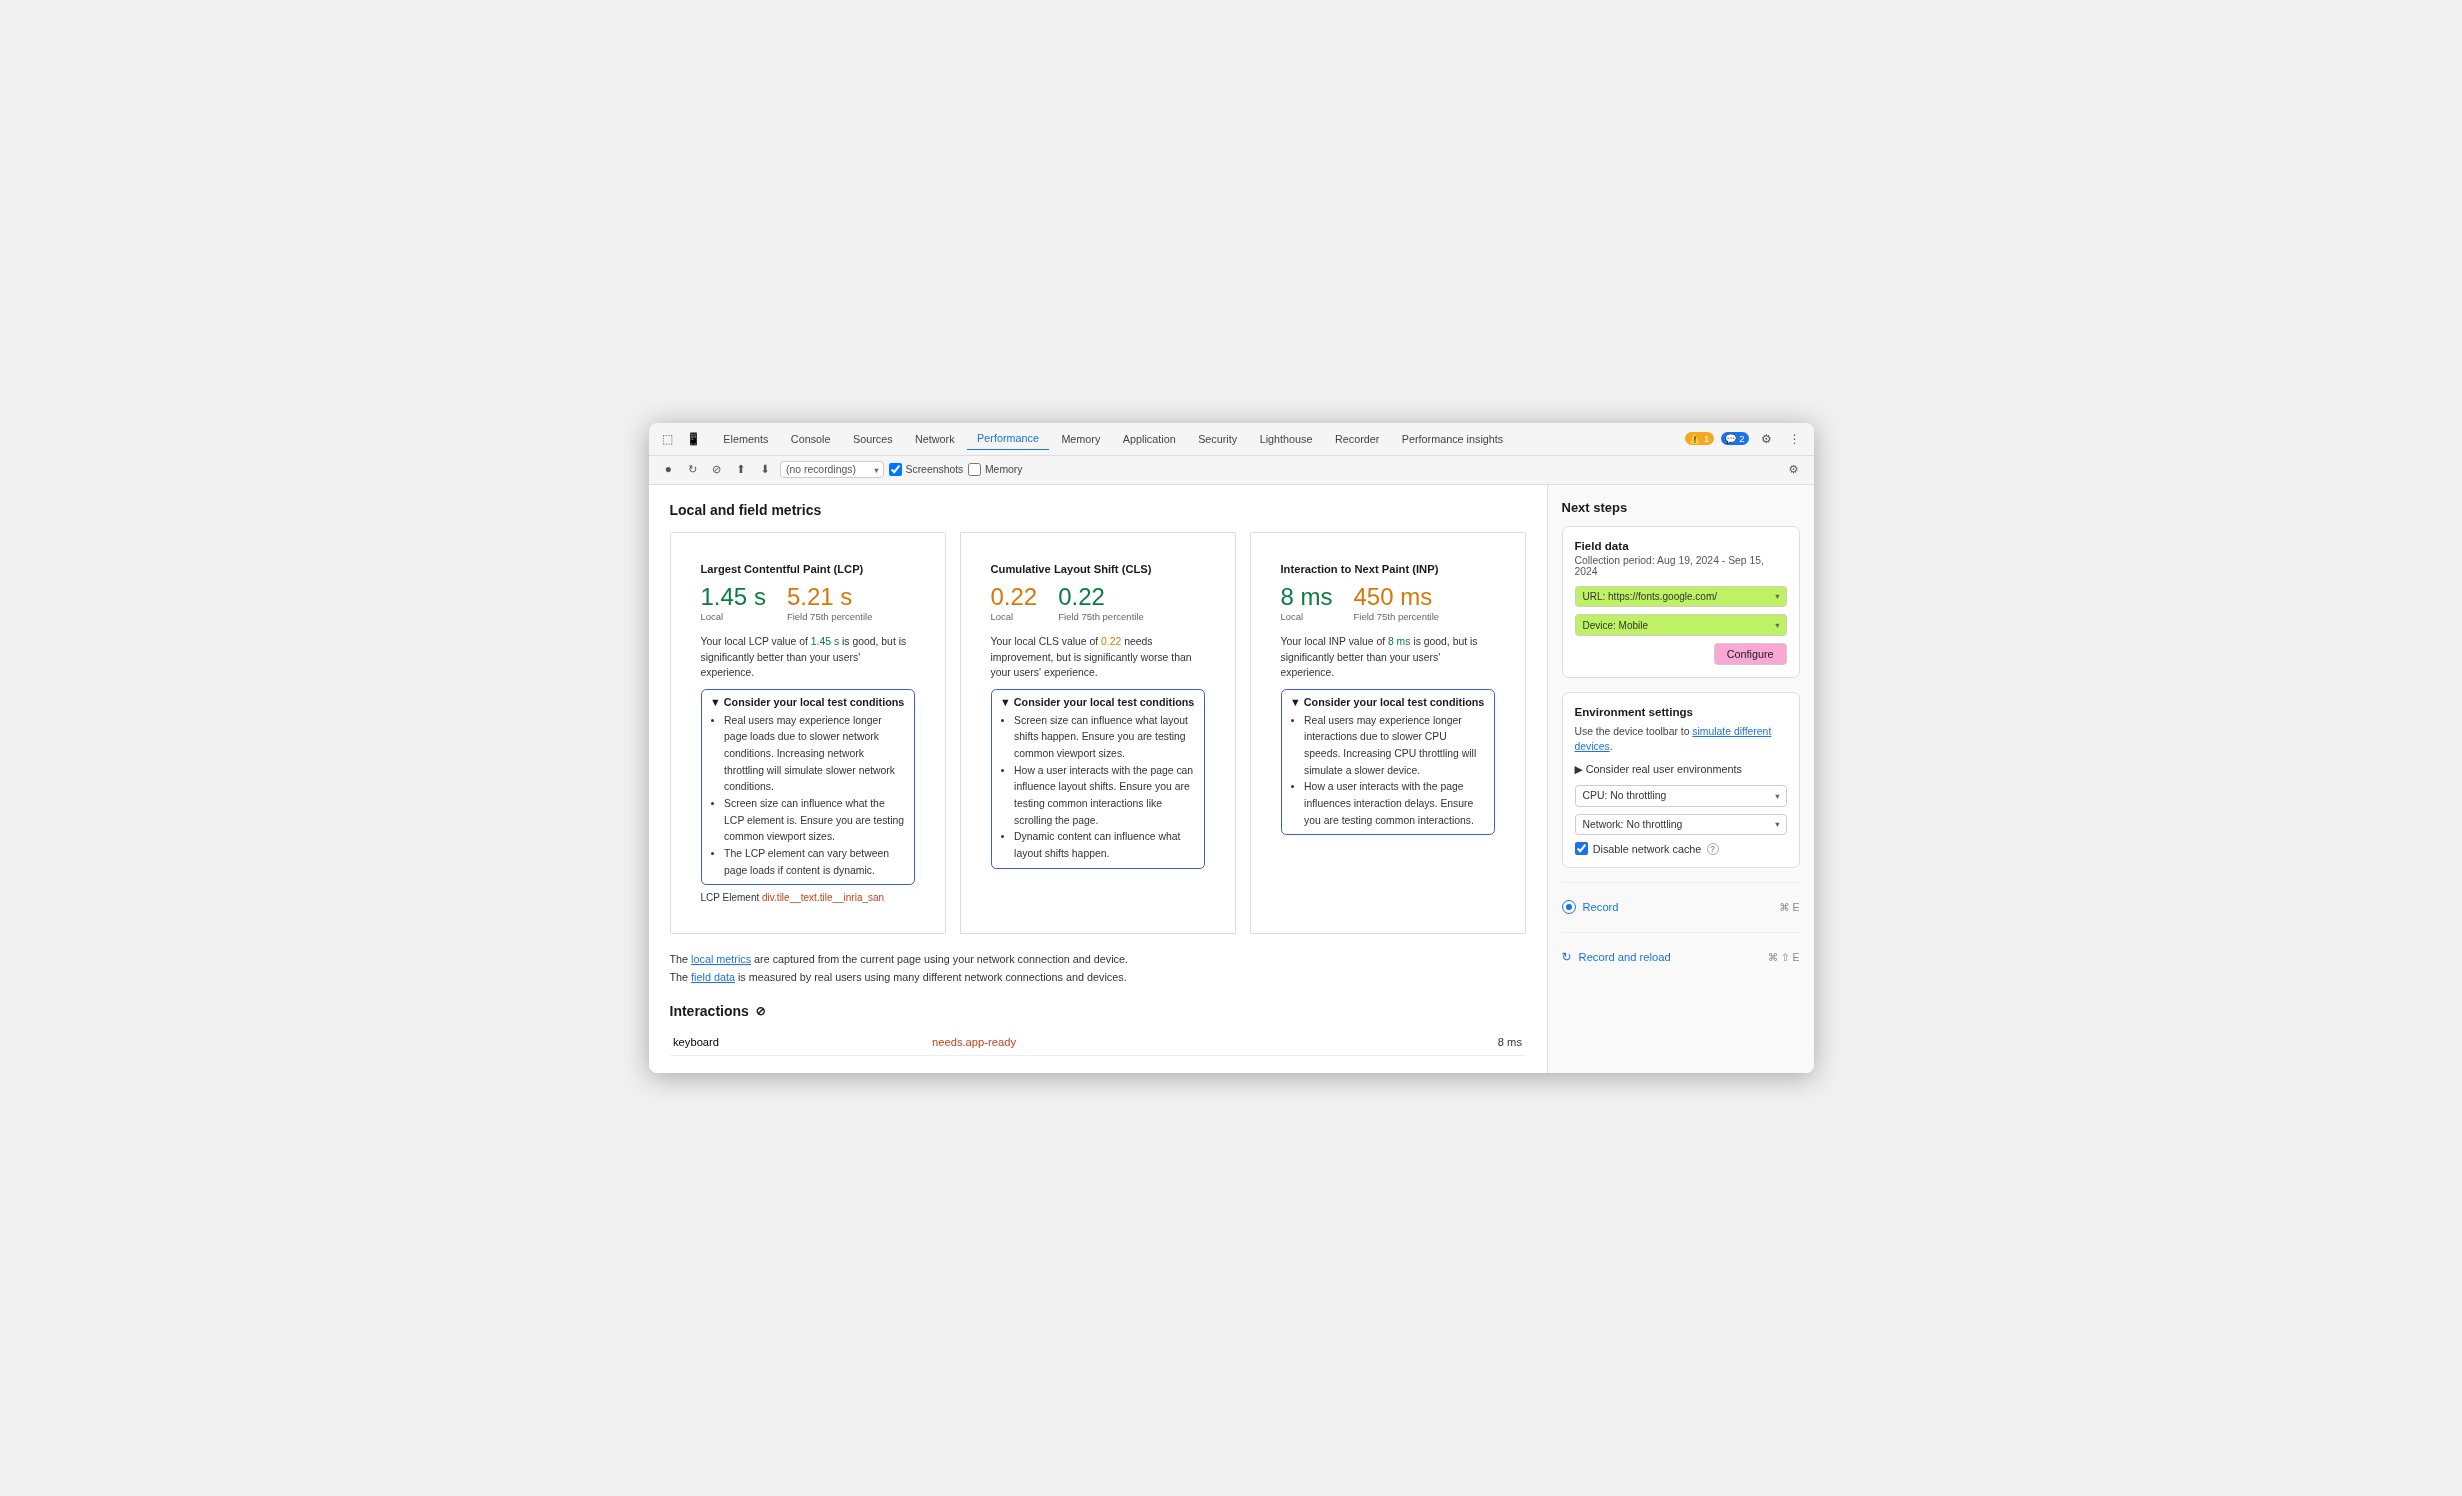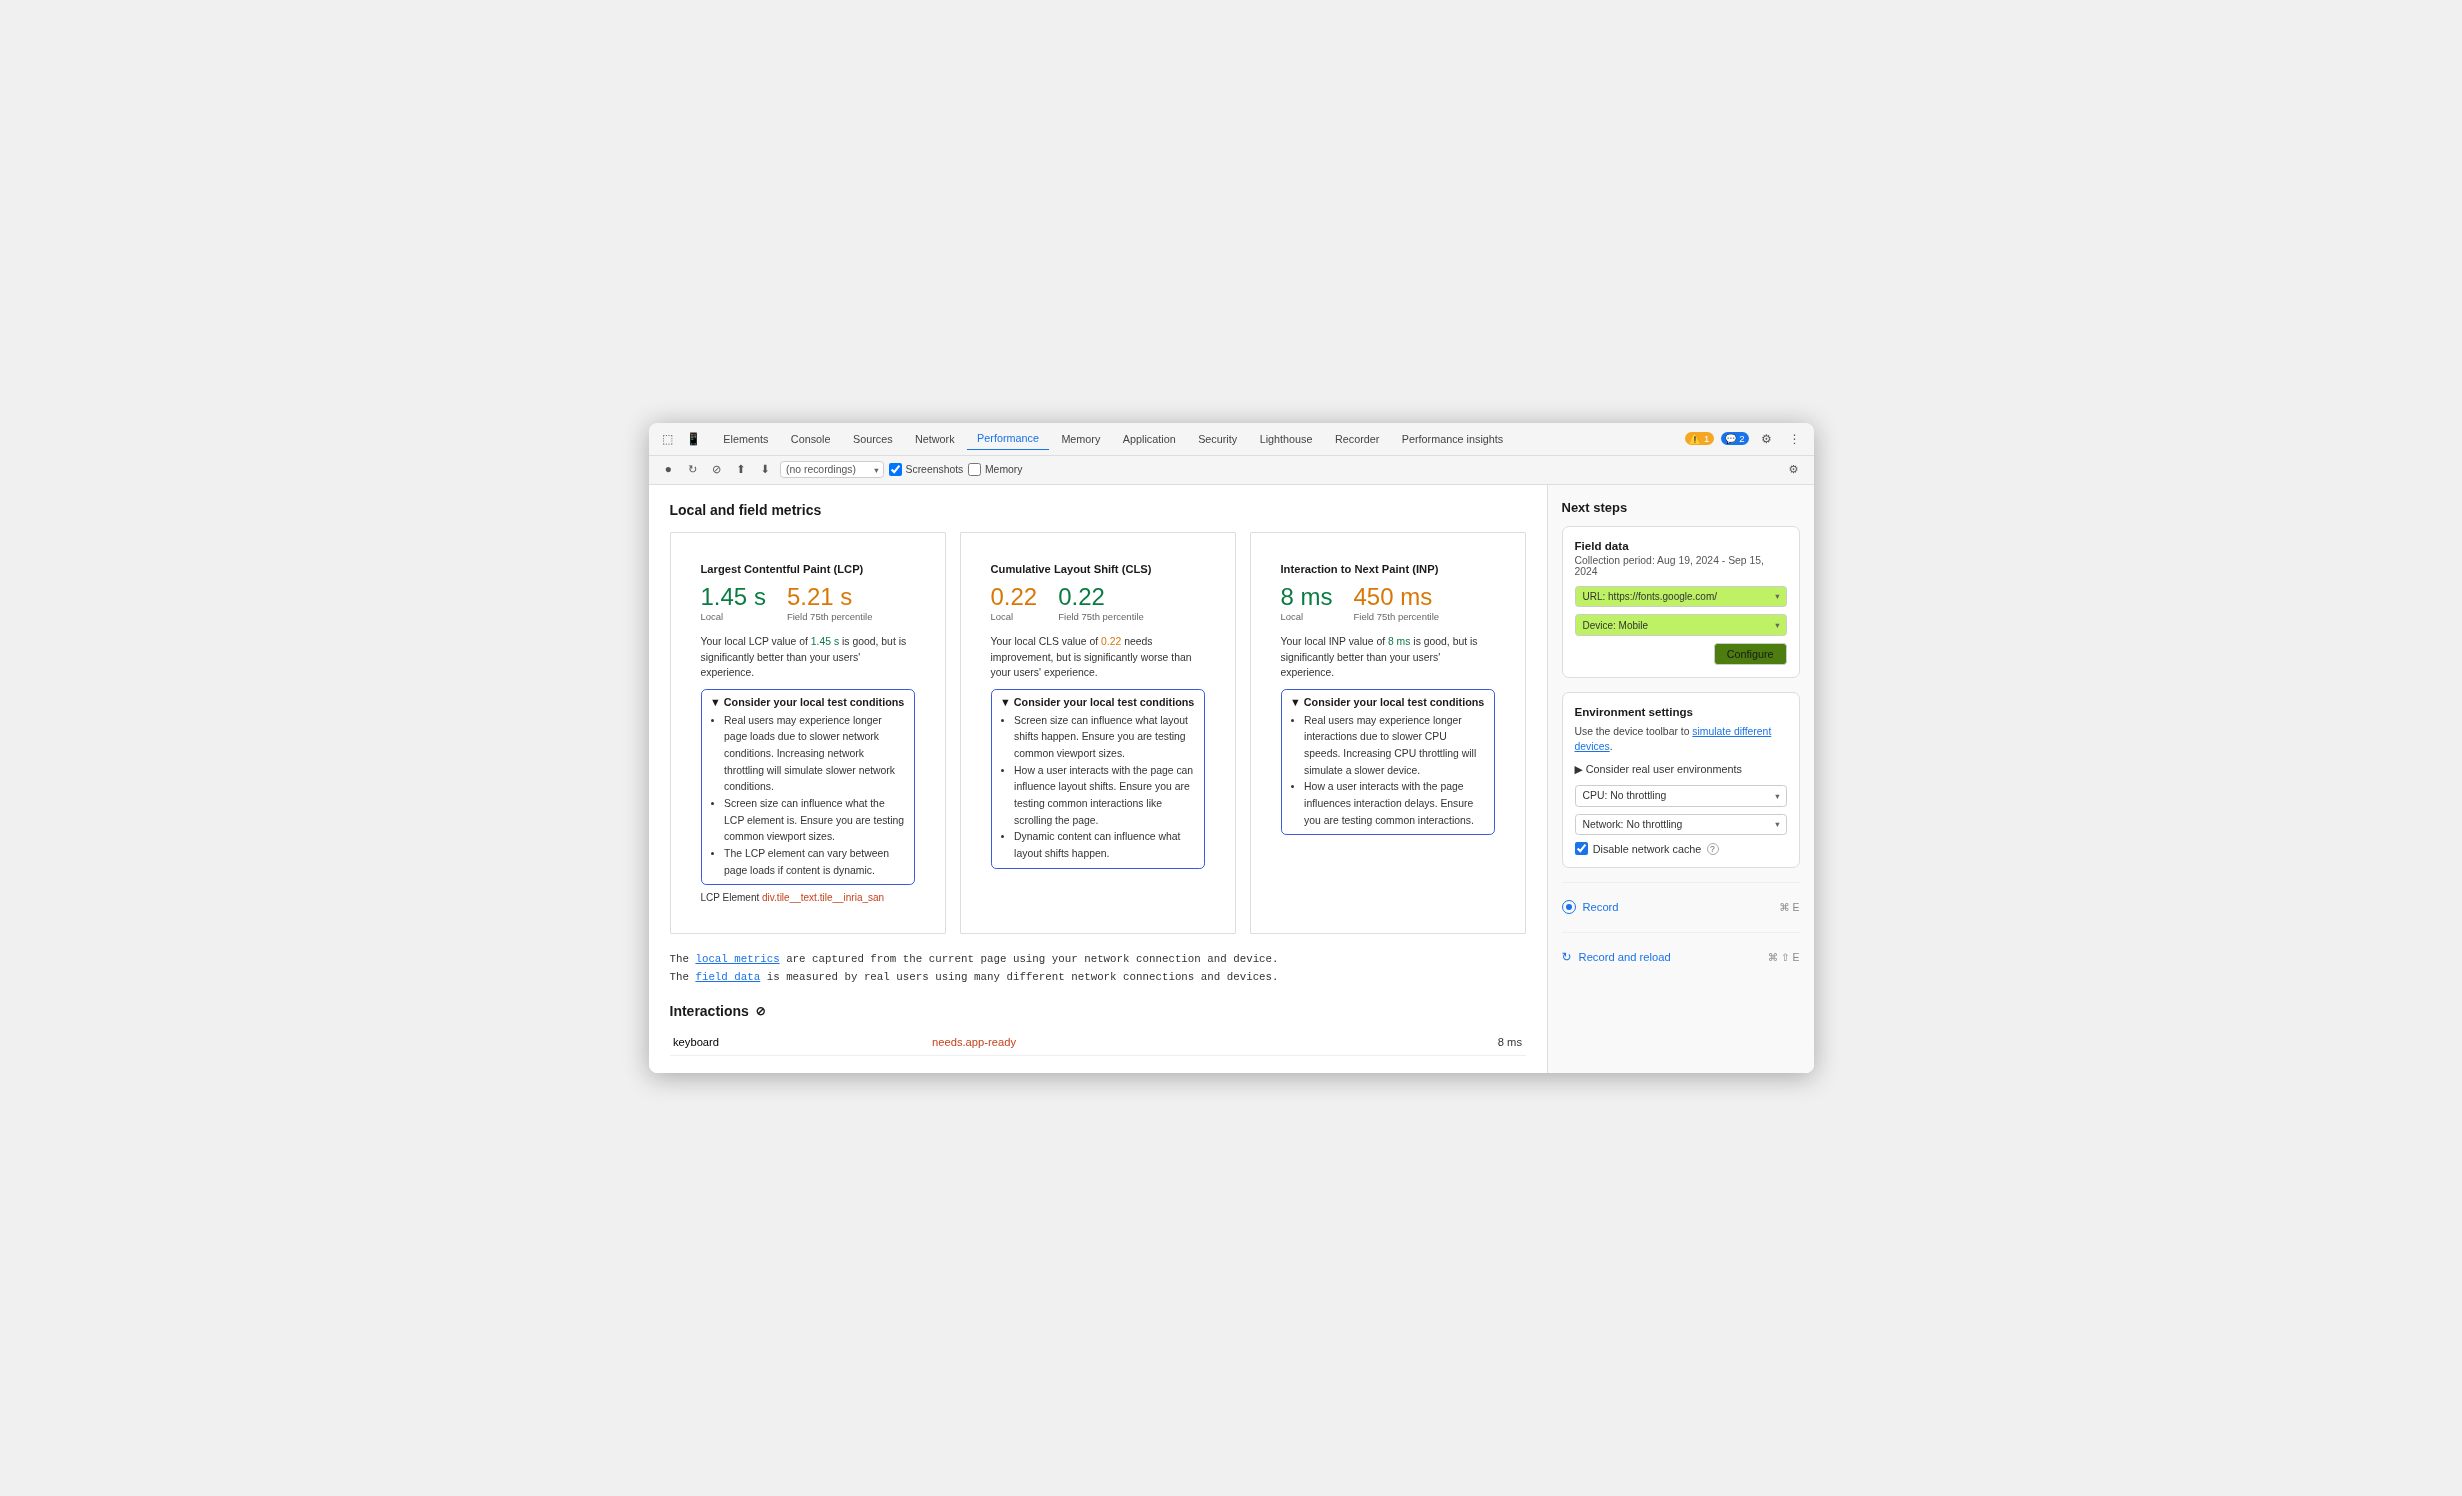--- a/index.html
+++ b/index.html
@@ -234,21 +234,20 @@
       font-size: 10px;
       color: #333;
       margin-top: 7px;
     }
     .lcp-element .link { color: #c5421c; }
     .footer-note {
       font-size: 10.8px;
       color: #333;
       line-height: 1.6;
       margin-bottom: 17px;
-      font-family: Liberation Mono, monospace;
     }
     .footer-note a { color: #1a73e8; text-decoration: underline; }
     
     .interactions-title {
       font-size: 14px;
       font-weight: 600;
       color: #1a1a1a;
       margin-bottom: 10.4px;
       display: flex;
       align-items: center;
@@ -325,21 +324,21 @@
       display: flex;
       justify-content: flex-end;
       margin-top: 7px;
     }
     .btn-outline {
       border: 0.9px solid #ccc;
       border-radius: 3.5px;
       padding: 4.3px 12px;
       font-size: 10.8px;
       color: #1a1a1a;
-      background: #4d7c0f;
+      background: #f9a8d4;
       cursor: pointer;
     }
     .env-section-title {
       font-size: 11.6px;
       font-weight: 600;
       color: #1a1a1a;
       margin-bottom: 5.2px;
     }
     .env-description {
       font-size: 10.4px;

